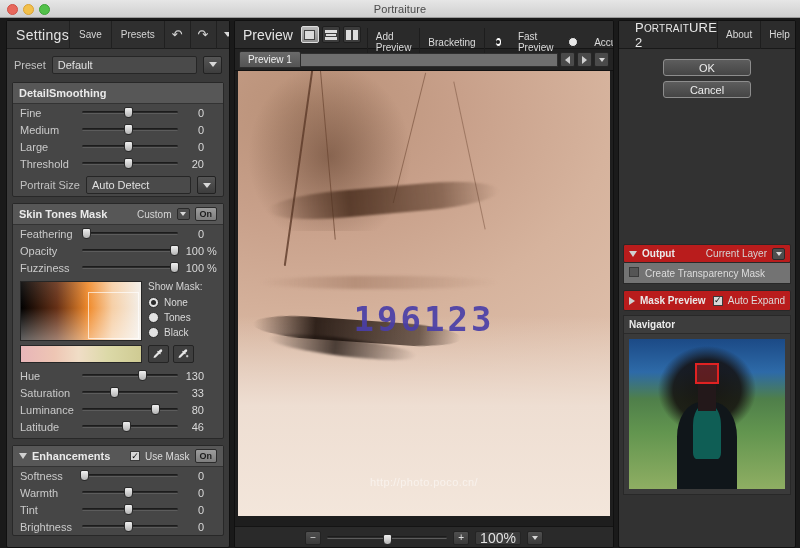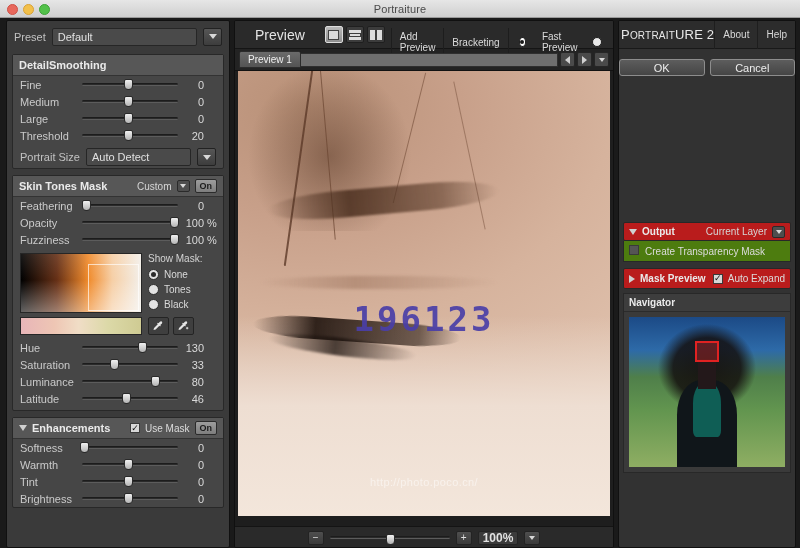--- a/index.html
+++ b/index.html
@@ -99,21 +99,21 @@
   .radio-lbl { font-size:10px; color:#d9d9d9;}
   .drops { display:flex; gap:4px; margin-top:5px;}
   .drop { width:21px;height:18px;background:#3f3f3f;border:1px solid #242424;border-radius:2px;
           display:flex;align-items:center;justify-content:center;}
 
   
   .center { position:absolute; left:234px; top:2px; width:380px; height:528px;
             background:#2b2b2b; border:1px solid #101010; border-radius:2px; overflow:hidden;}
   .prev-head { height:28px; background:#2a2a2a; display:flex; align-items:center; gap:0;
                border-bottom:1px solid #151515;}
-  .prev-title { padding:0 20px; font-size:14px; color:#e3e3e3; }
+  .prev-title { padding:0 8px; font-size:14px; color:#e3e3e3; }
   .vmode { display:flex; gap:3px; padding-right:6px;}
   .vb { width:18px;height:17px;border:1px solid #1f1f1f;border-radius:2px;background:#3c3c3c;
         display:flex;align-items:center;justify-content:center;}
   .vb.active { background:linear-gradient(#b9b9b9,#8f8f8f); border-color:#ddd;}
   .vb i { display:block; }
   .tbtn { height:28px; padding:0 8px; display:flex;align-items:center; font-size:10px; color:#dcdcdc;
           border-left:1px solid #1d1d1d;margin-top:15px; }
   .rbtn { display:flex;align-items:center;gap:16px; padding:0 6px; font-size:10px; color:#dcdcdc;}
   .rad-o{width:10px;height:10px;border-radius:50%;background:#fff;border:1px solid #1e1e1e;
          display:flex;align-items:center;justify-content:center;}
@@ -141,40 +141,40 @@
                  font-family:"DejaVu Sans Mono", monospace; font-size:34px; font-weight:bold;
                  color:#4a3fa8; letter-spacing:3px; opacity:.92;}
 
   .zoombar { height:22px; background:#2a2a2a; display:flex; align-items:center; justify-content:center;
              gap:6px; border-top:1px solid #141414;}
   .zb { width:16px;height:14px;background:linear-gradient(#4f4f4f,#3a3a3a); border:1px solid #232323;
         border-radius:2px; display:flex;align-items:center;justify-content:center;
         font-size:10px;color:#e0e0e0; line-height:1;}
   .ztrack { position:relative; width:120px; height:14px; display:flex; align-items:center;}
   .zpct { height:14px; background:#3b3b3b; border:1px solid #242424;border-radius:2px;
-          font-size:12px; color:#e2e2e2; padding:0 4px; display:flex;align-items:center;font-weight:bold;}
+          font-size:14px; color:#e2e2e2; padding:0 4px; display:flex;align-items:center;}
 
   
   .right { position:absolute; left:618px; top:2px; width:178px; height:528px;
            background:#323232; border:1px solid #101010; border-radius:2px; overflow:hidden;}
   .brand-head{ height:28px; background:#2c2c2c; display:flex; align-items:center;
                border-bottom:1px solid #191919;}
-  .brand { flex:1; padding-left:2px; font-size:13px; color:#e8e8e8; letter-spacing:.2px;}
+  .brand { flex:1; padding-left:16px; font-size:13px; color:#e8e8e8; letter-spacing:.2px;}
   .brand .sc { font-size:10px; }
   .rhbtn{ height:28px; padding:0 8px; display:flex;align-items:center; font-size:10px; color:#d8d8d8;
           border-left:1px solid #1e1e1e;}
-  .okwrap { padding:10px 0 0 0; display:flex; flex-direction:row; align-items:center; gap:5px;}
+  .okwrap { padding:10px 0 0 0; display:flex; flex-direction:column; align-items:center; gap:5px;}
   .bigbtn { width:88px; height:17px; background:linear-gradient(#5d5d5d,#454545);
             border:1px solid #8d8d8d; border-radius:3px; display:flex;align-items:center;
             justify-content:center; font-size:11px; color:#ededed;}
   .rsec { margin:6px 4px 0 4px; }
   .rsec-head { height:19px; background:#b91c1c; border:1px solid #282828; border-radius:2px;
                display:flex;align-items:center; padding:0 5px; gap:5px;}
   .rsec-name { font-weight:bold; font-size:10px; color:#eaeaea; }
-  .rsec-body { background:#4d7c0f; border:1px solid #282828; border-top:0; padding:4px 5px; }
+  .rsec-body { background:#737373; border:1px solid #282828; border-top:0; padding:4px 5px; }
   .navbox { margin:4px; background:#3a3a3a; border:1px solid #282828; }
   .navhead { height:18px; display:flex;align-items:center;padding:0 5px;font-weight:bold;
              font-size:10px;color:#eaeaea; background:#3d3d3d; border-bottom:1px solid #2b2b2b;}
   .navimg { position:relative; margin:5px; height:150px; background:#222; overflow:hidden;}
   .nav-photo { position:absolute; inset:0; }
   .nav-rect { position:absolute; left:42%; top:16%; width:16%; height:14%;
               border:2px solid #e02222; background:rgba(224,40,40,.35); }
 </style>
 </head>
 <body>
@@ -187,20 +187,30 @@
       <div class="light l-yel"></div>
       <div class="light l-grn"></div>
     </div>
     <div class="title-text">Portraiture</div>
   </div>
 
   <div class="win">
 
     <div class="left">
 
+      <div class="settings-head">
+        <div class="settings-title">Settings</div>
+        <div class="hbtn">Save</div>
+        <div class="hbtn">Presets</div>
+        <div class="hbtn icon">↶</div>
+        <div class="hbtn icon">↷</div>
+        <div class="hbtn icon">
+          <span class="caret"></span>
+        </div>
+      </div>
 
       <div class="preset-row">
         <span class="lbl">Preset</span>
         <div class="field">Default</div>
         <div class="dd-btn">
             <span class="caret"></span>
           </div>
       </div>
 
       <div class="group">

